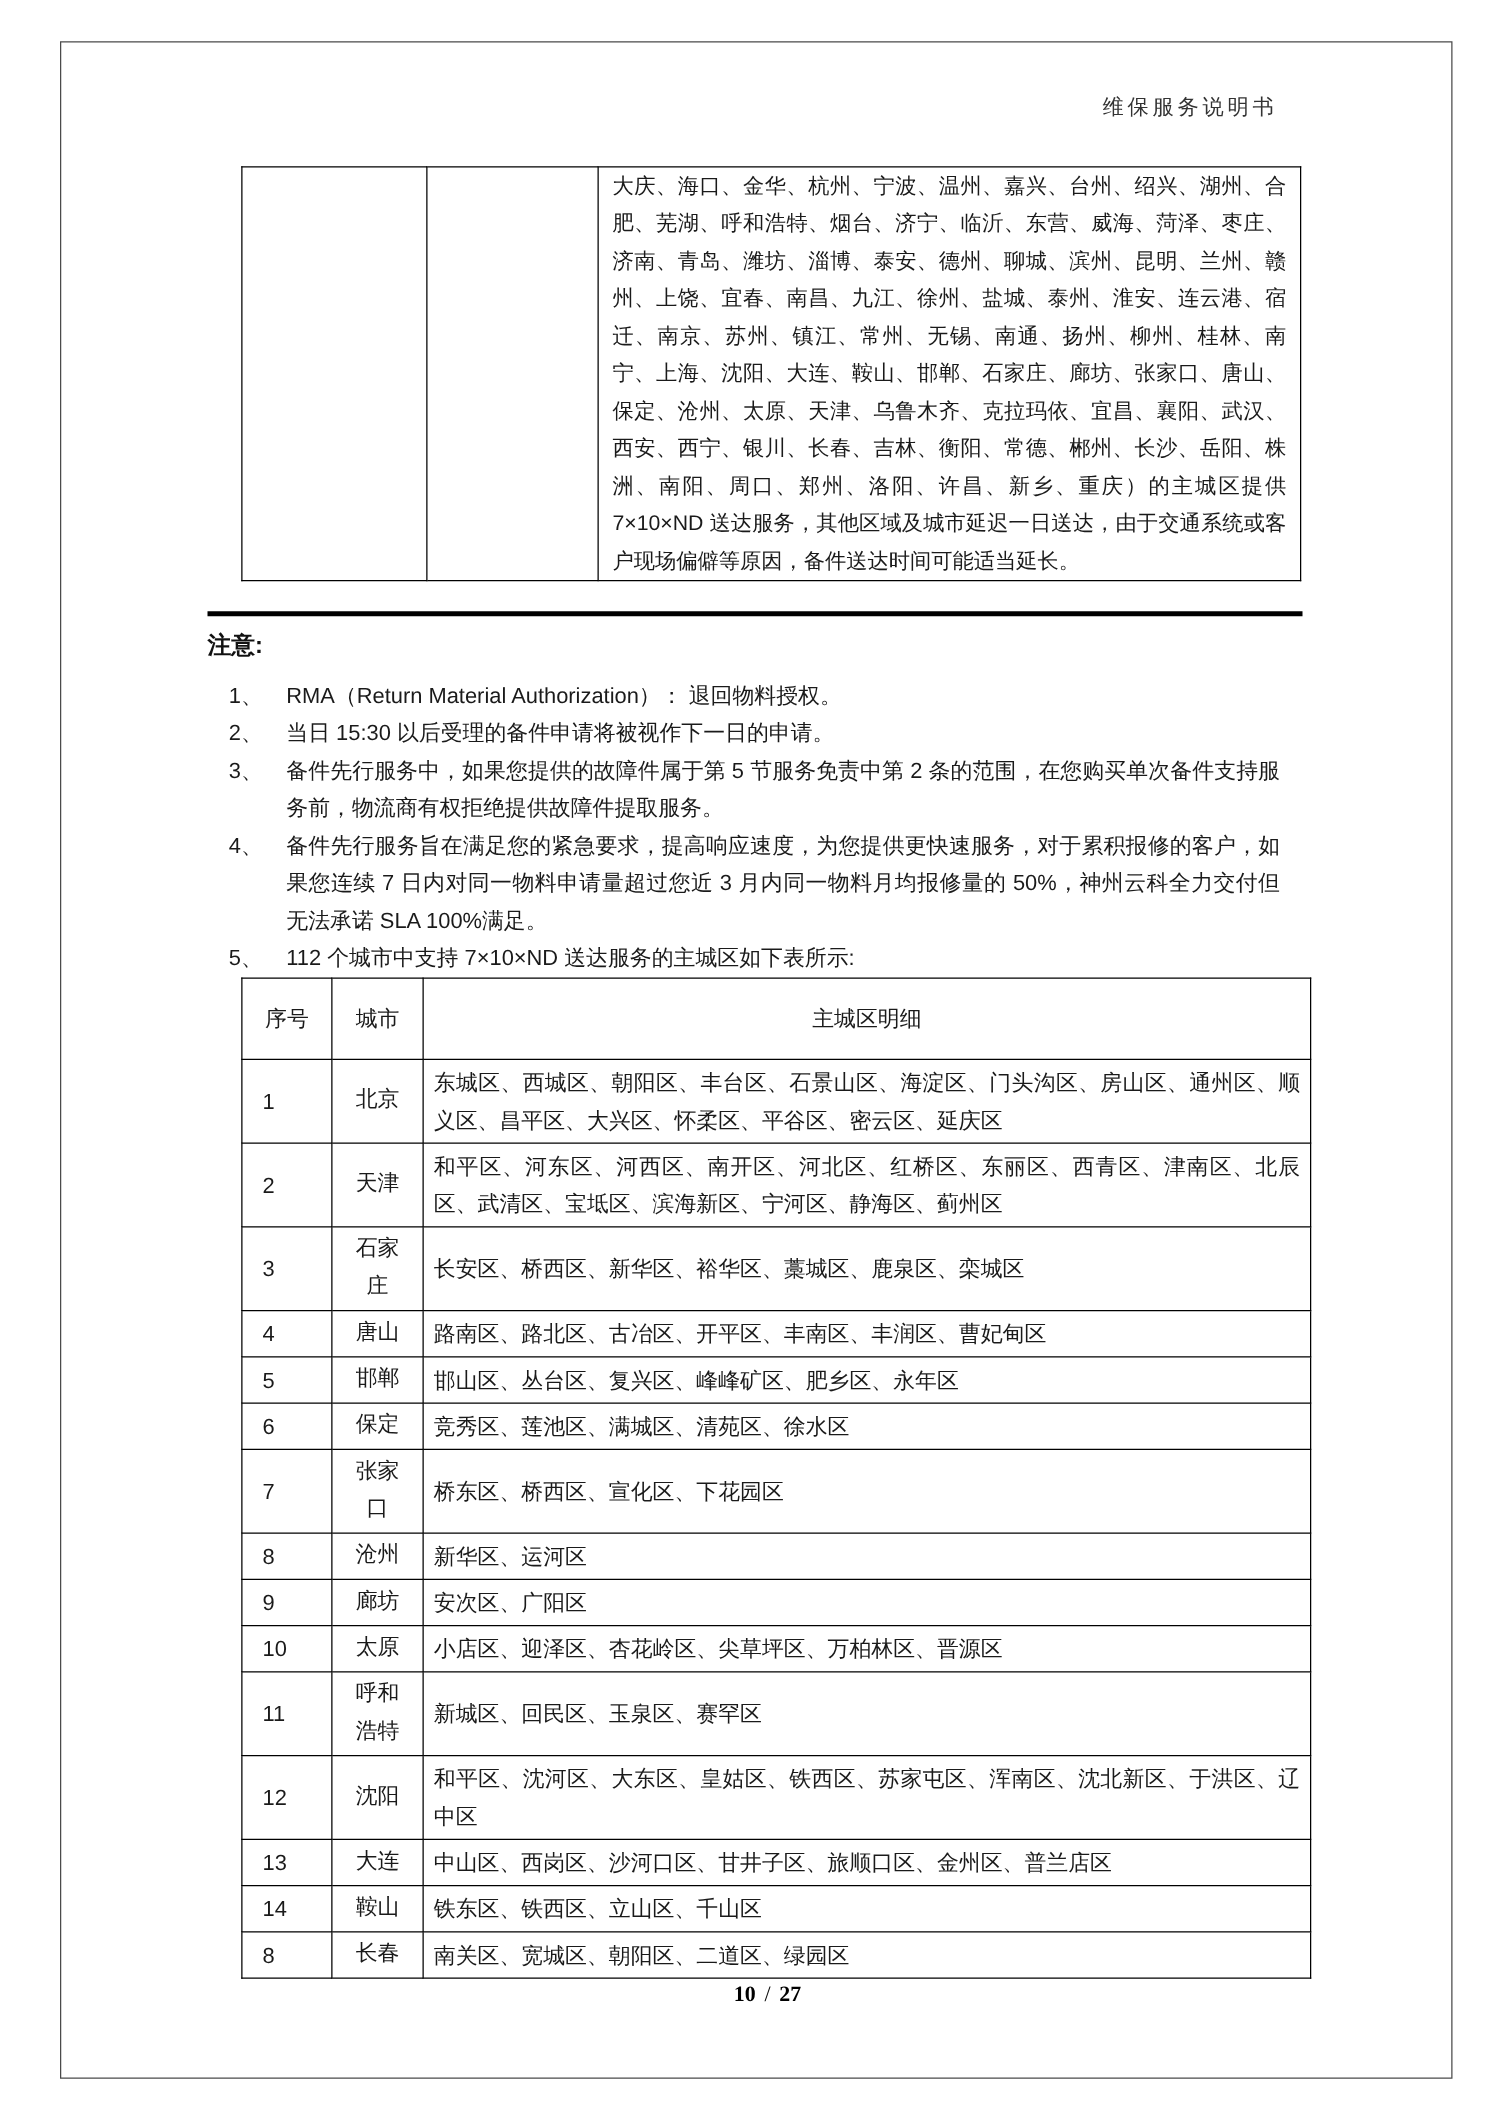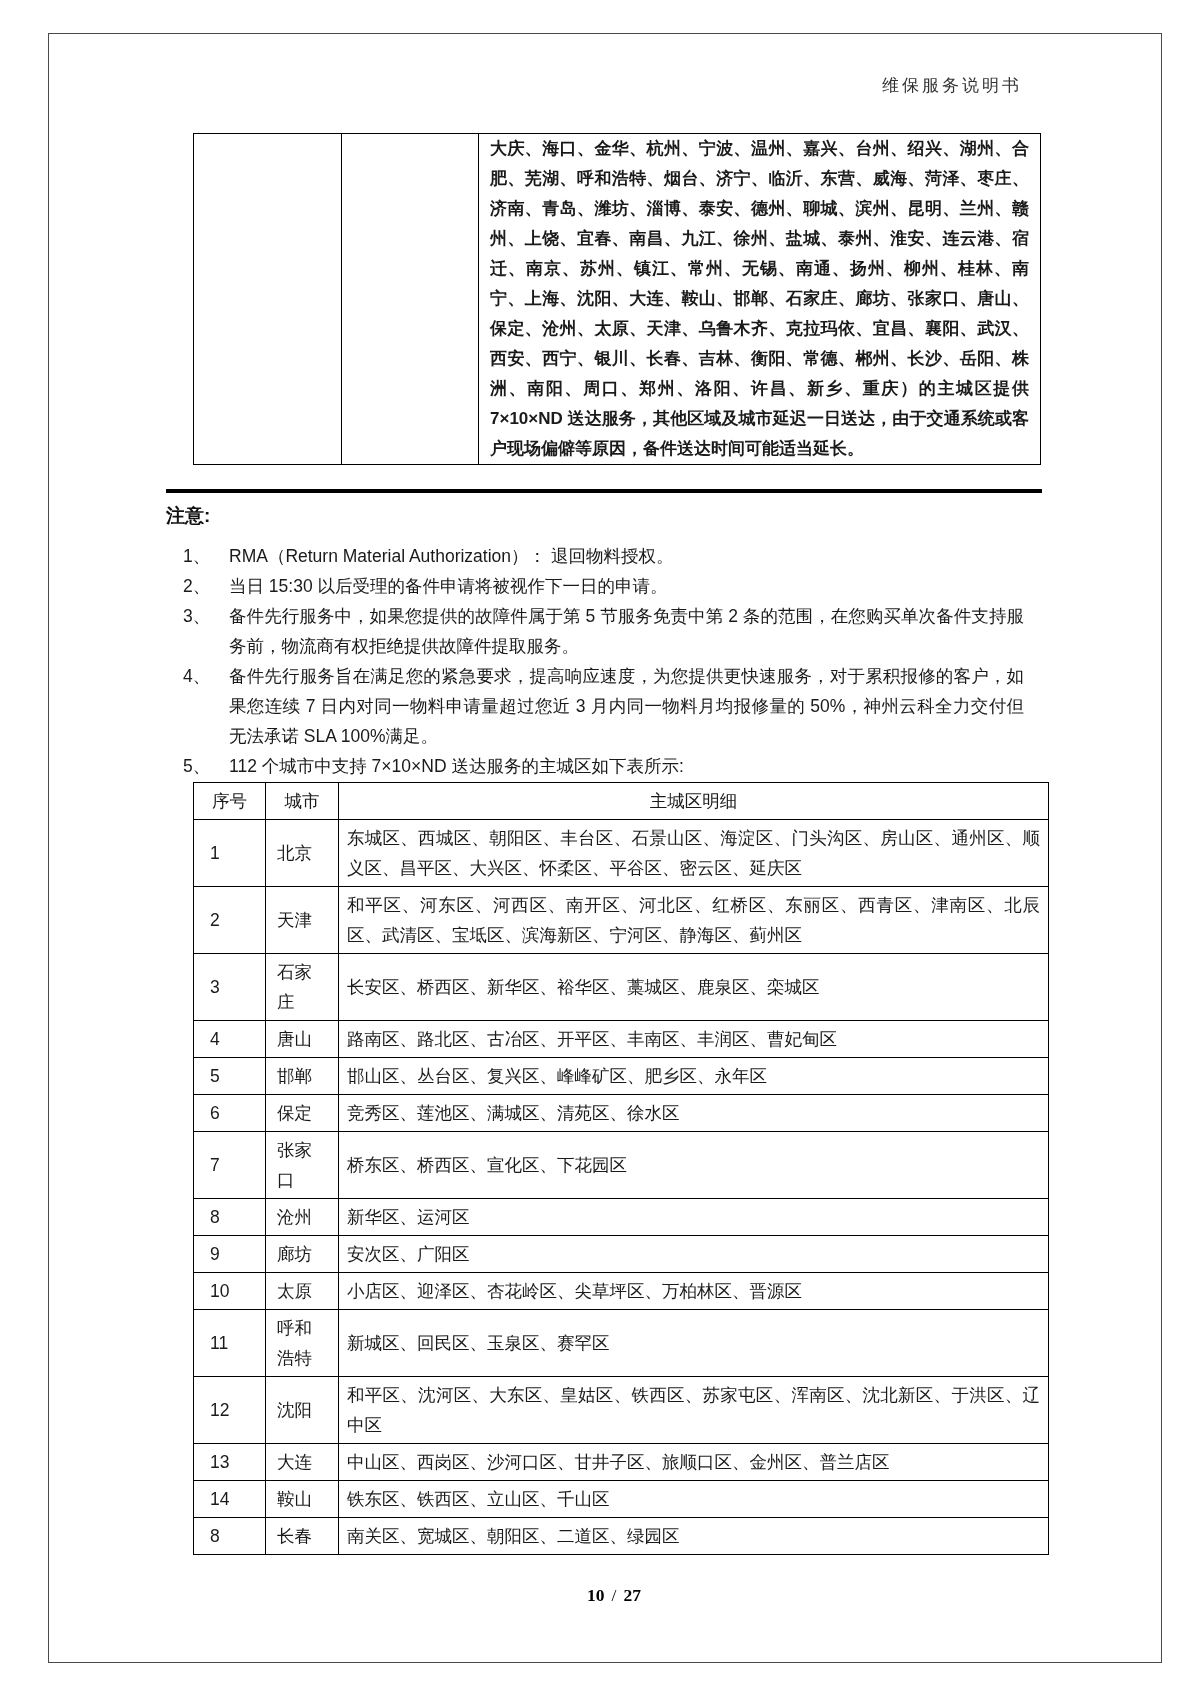--- a/index.html
+++ b/index.html
@@ -16,21 +16,21 @@
     position:absolute; top:74px; right:178px;
     font-family:"Liberation Serif","DejaVu Serif",serif;
     font-size:17px; letter-spacing:3px; color:#333333; white-space:nowrap;
   }
   
   .cont-table {
     position:absolute; left:193px; top:133px; width:847px;
     border-collapse:collapse; table-layout:fixed;
   }
   .cont-table td {
-    border:1.5px solid #000; vertical-align:top; box-sizing:border-box;font-weight:bold;
+    border:1.5px solid #000; vertical-align:top; box-sizing:border-box;
   }
   .cont-body {
     font-size:17px; line-height:30px; text-align:justify;
     padding:0 11px; height:330px;
   }
   .heavy-rule {
     position:absolute; left:166px; top:489px; width:876px; height:4px;
     background:#000;
   }
   .notice-title {
@@ -45,23 +45,23 @@
   .notice-text { flex:1; text-align:justify; }
   
   .city-table {
     position:absolute; left:193px; top:782px; width:855px;
     border-collapse:collapse; table-layout:fixed; font-size:17.5px;
   }
   .city-table th, .city-table td {
     border:1.5px solid #000; box-sizing:border-box;
     line-height:30px; vertical-align:middle;
   }
-  .city-table th { font-weight:normal; text-align:center; padding:3px 6px; }
+  .city-table th { font-weight:normal; text-align:center; padding:17px 6px; }
   .no-cell   { text-align:left; padding:3px 6px 3px 16px; }
-  .city-cell { text-align:left; padding:3px 11px; }
+  .city-cell { text-align:center; padding:3px 11px;font-family:Liberation Mono, monospace; }
   .districts-cell { text-align:justify; padding:3px 8px; }
   .page-footer {
     position:absolute; left:14px; top:1585px; width:100%; text-align:center;
     font-family:"Liberation Serif","DejaVu Serif",serif; font-size:17.5px; color:#000;
   }
   .pf-num { font-weight:bold; }
   .pf-sep { margin:0 7px; font-weight:normal; }
 </style>
 </head>
 <body>

